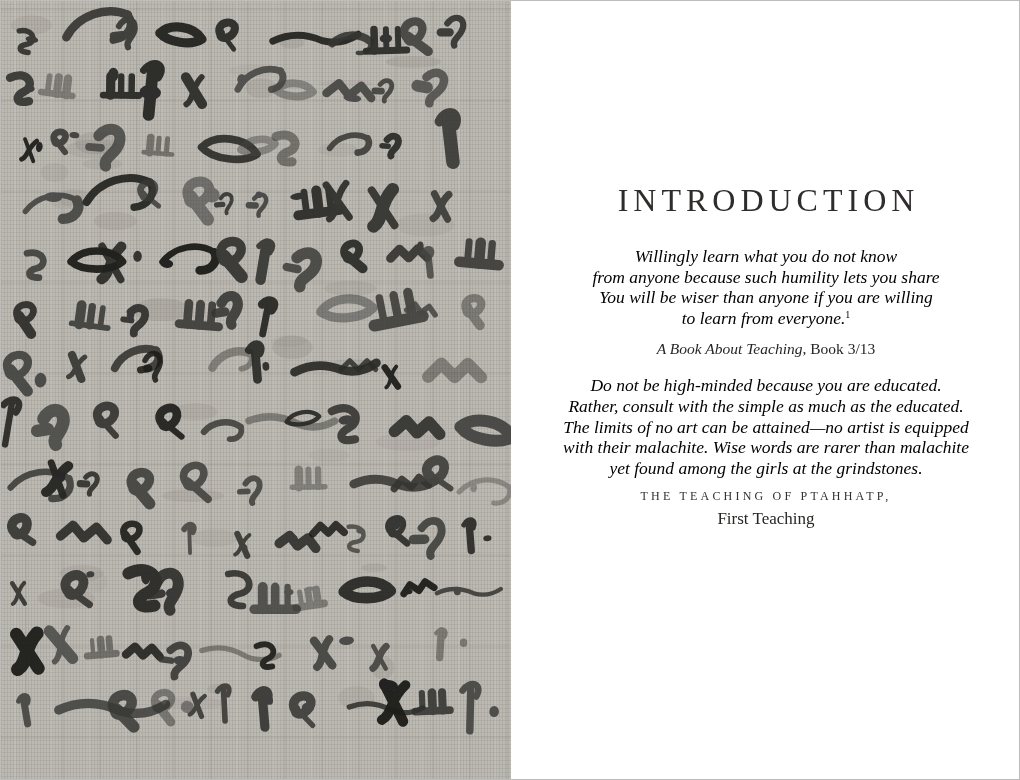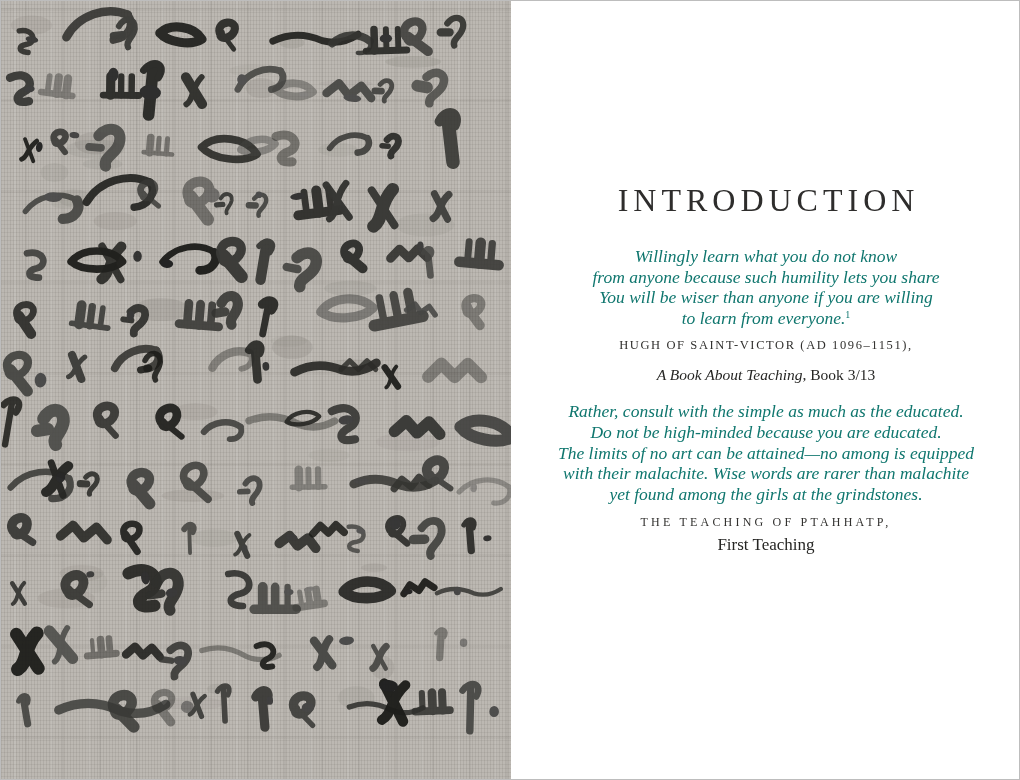--- a/index.html
+++ b/index.html
@@ -41,21 +41,21 @@
     line-height: 40px;
     font-weight: 400;
     letter-spacing: 5px;
     text-indent: 5px;
     color: #2e2d2c;
   }
   .quote {
     font-style: italic;
     font-size: 17.5px;
     line-height: 20.6px;
-    color: #0f766e;
+    color: #000000;
   }
   .quote-1 { margin-top: 26px; }
   .quote-2 { margin-top: 15px; }
   .quote-line { white-space: nowrap; }
   .quote-line sup { font-size: 10px; font-style: normal; line-height: 0; vertical-align: 6px; }
   .attr-caps {
     margin-top: 9px;
     font-size: 12.5px;
     line-height: 17px;
     letter-spacing: 1.6px;
@@ -705,27 +705,26 @@
 
     <h1 class="page-title">INTRODUCTION</h1>
 
     <div class="quote quote-1">
       <div class="quote-line">Willingly learn what you do not know</div>
       <div class="quote-line">from anyone because such humility lets you share</div>
       <div class="quote-line">You will be wiser than anyone if you are willing</div>
       <div class="quote-line"><span>to learn from everyone.</span><sup>1</sup></div>
     </div>
 
-    <div class="attr-caps">HUGH OF SAINT-VICTOR (AD 1096–1151),</div>
     <div class="attr-source"><span class="src-italic">A Book About Teaching</span><span>, Book 3/13</span></div>
 
     <div class="quote quote-2">
+      <div class="quote-line">Do not be high-minded because you are educated.</div>
       <div class="quote-line">Rather, consult with the simple as much as the educated.</div>
-      <div class="quote-line">Do not be high-minded because you are educated.</div>
-      <div class="quote-line">The limits of no art can be attained—no among is equipped</div>
+      <div class="quote-line">The limits of no art can be attained—no artist is equipped</div>
       <div class="quote-line">with their malachite. Wise words are rarer than malachite</div>
       <div class="quote-line">yet found among the girls at the grindstones.</div>
     </div>
 
     <div class="attr-caps attr-caps-2">THE TEACHING OF PTAHHATP,</div>
     <div class="attr-sub">First Teaching</div>
 
   </div>
 </div>
 

